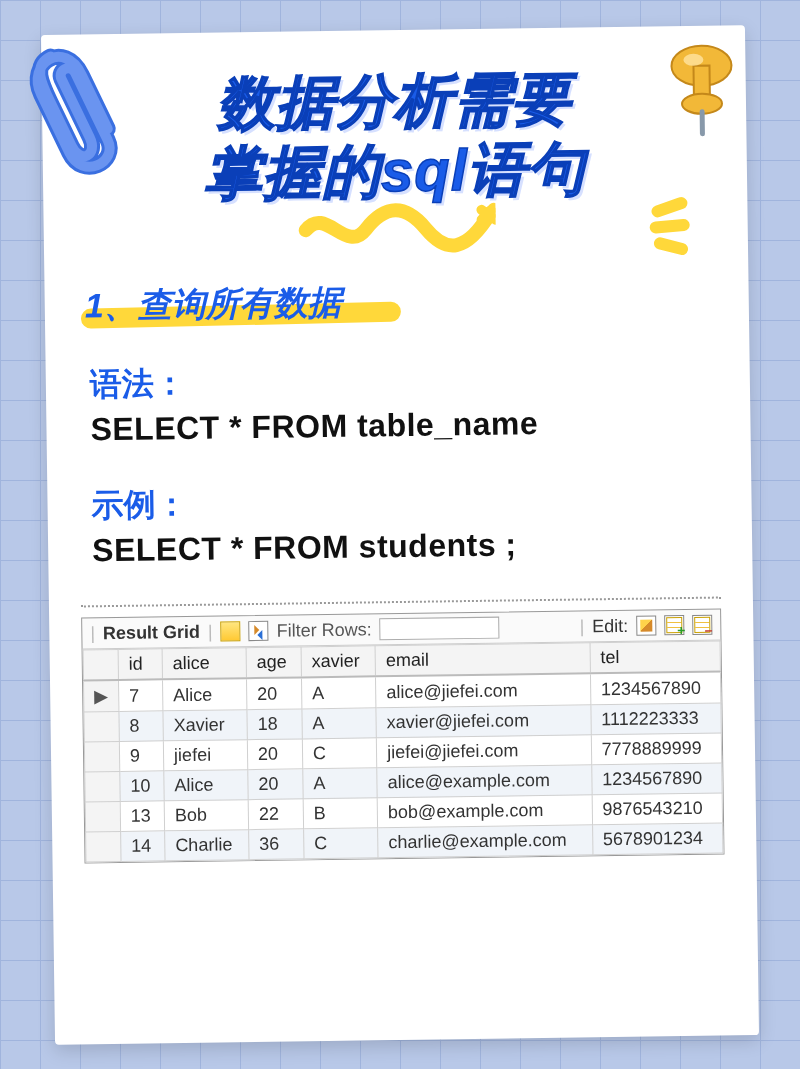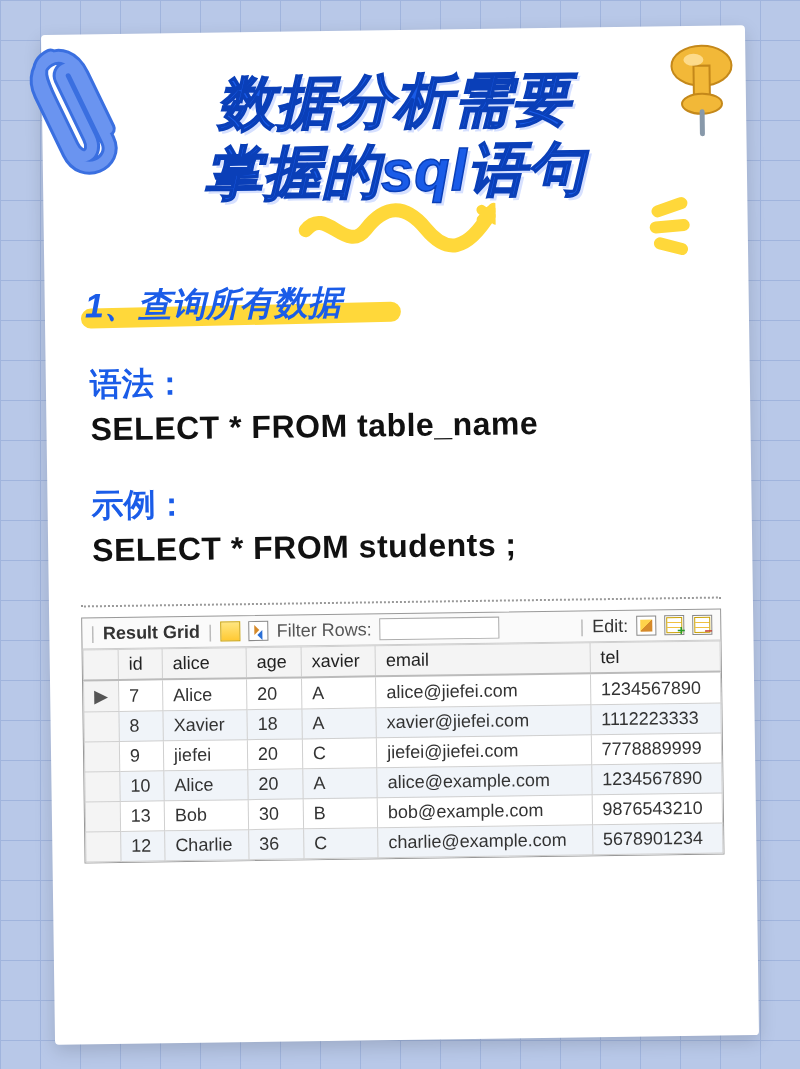--- a/index.html
+++ b/index.html
@@ -294,28 +294,28 @@
             <td>Alice</td>
             <td>20</td>
             <td>A</td>
             <td>alice@example.com</td>
             <td>1234567890</td>
           </tr>
           <tr>
             <td class="row-sel"></td>
             <td>13</td>
             <td>Bob</td>
-            <td>30</td>
+            <td>22</td>
             <td>B</td>
             <td>bob@example.com</td>
             <td>9876543210</td>
           </tr>
           <tr>
             <td class="row-sel"></td>
-            <td>12</td>
+            <td>14</td>
             <td>Charlie</td>
             <td>36</td>
             <td>C</td>
             <td>charlie@example.com</td>
             <td>5678901234</td>
           </tr>
         </tbody>
     </table>
   </div>
 

